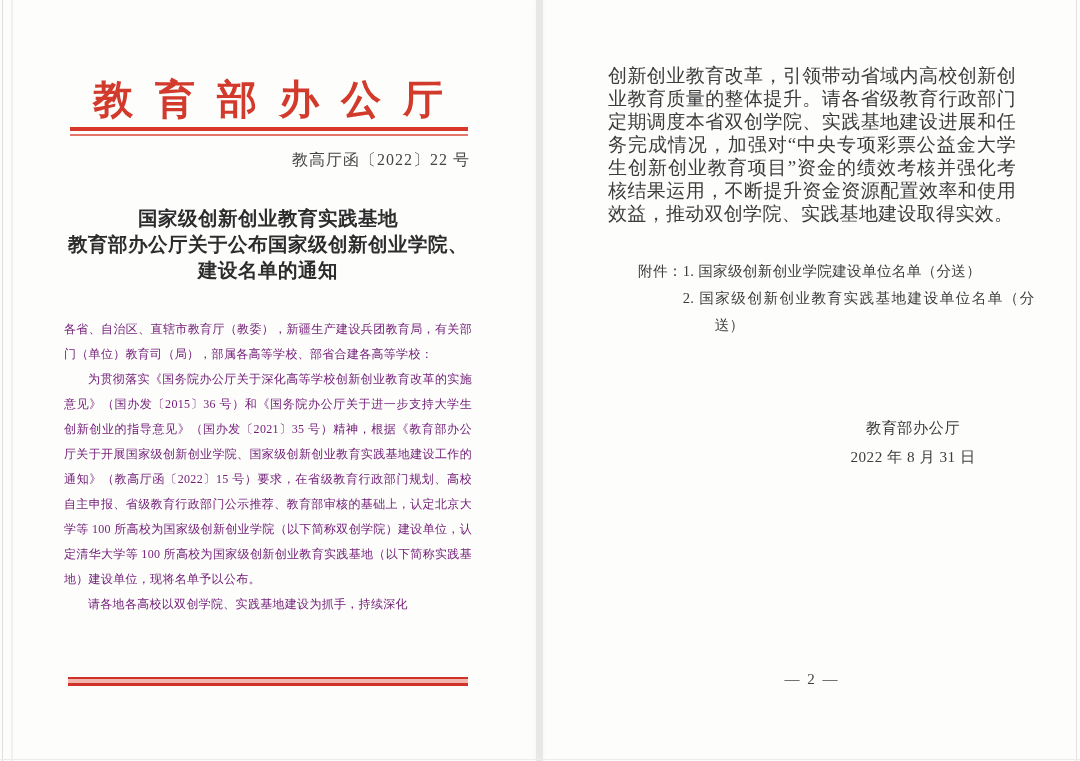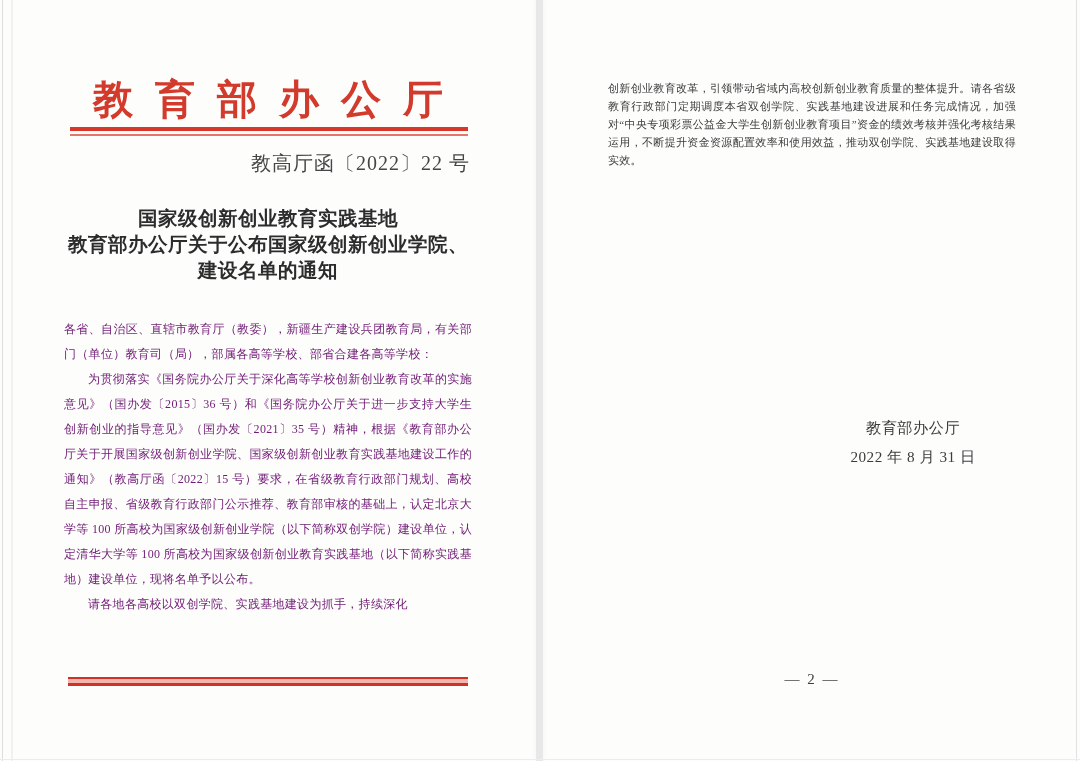--- a/index.html
+++ b/index.html
@@ -35,21 +35,21 @@
     white-space: nowrap;
   }
   .rule-top {
     position: absolute; top: 127px; left: 6px; width: 398px; height: 9px;
     border-top: 4px solid #d8382a;
     border-bottom: 2px solid #e4766b;
   }
   .doc-number {
     position: absolute; top: 150px; left: 0; width: 100%;
     text-align: right; padding-right: 2px;
-    font-size: 20px; color: #454545; letter-spacing: 1px;
+    font-size: 16px; color: #454545; letter-spacing: 1px;
   }
   .doc-title {
     position: absolute; top: 206px; left: 0; width: 100%;
     text-align: center; font-size: 19.5px; font-weight: bold;
     color: #2c2c2c; line-height: 26px; letter-spacing: 0.5px;
   }
   .body-left {
     position: absolute; top: 317px; left: 0; width: 100%;
     font-size: 12px; line-height: 25px; letter-spacing: 0.3px;
     text-align: justify; text-justify: inter-ideograph; color: #701a75;
@@ -57,22 +57,22 @@
   .body-left p.indent { text-indent: 2em; }
   .rule-bottom {
     position: absolute; top: 677px; left: 4px; width: 400px; height: 9px;
     border-top: 2px solid #cf3227;
     border-bottom: 3.5px solid #cf3227;
     background: #f2b6ae;
   }
 
   
   .body-right {
-    position: absolute; top: 79px; left: 0; width: 100%;
-    font-size: 11px; line-height: 18px; letter-spacing: 0.3px;
+    position: absolute; top: 64px; left: 0; width: 100%;
+    font-size: 19px; line-height: 23px; letter-spacing: 0.3px;
     text-align: justify; text-justify: inter-ideograph; color: #3c3c3c;
   }
   .attach-block {
     position: absolute; top: 258px; left: 30px;
     font-size: 14.6px; line-height: 27px; color: #3c3c3c;
     display: flex; align-items: flex-start;
   }
   .attach-label { white-space: nowrap; letter-spacing: 0.3px; }
   .attach-items { width: 352px; }
   .attach-item  { padding-left: 32px; text-indent: -32px;
@@ -119,20 +119,27 @@
 
   <div class="rule-bottom"></div>
 </div>
 
 <div class="page page-right">
 
   <div class="body-right">
     <p>创新创业教育改革，引领带动省域内高校创新创业教育质量的整体提升。请各省级教育行政部门定期调度本省双创学院、实践基地建设进展和任务完成情况，加强对“中央专项彩票公益金大学生创新创业教育项目”资金的绩效考核并强化考核结果运用，不断提升资金资源配置效率和使用效益，推动双创学院、实践基地建设取得实效。</p>
   </div>
 
+  <div class="attach-block">
+    <span class="attach-label">附件：</span>
+    <div class="attach-items">
+      <div class="attach-item">1. 国家级创新创业学院建设单位名单（分送）</div>
+      <div class="attach-item">2. 国家级创新创业教育实践基地建设单位名单（分送）</div>
+    </div>
+  </div>
 
   <div class="signature">
     <div>教育部办公厅</div>
     <div>2022 年 8 月 31 日</div>
   </div>
 
   <div class="page-number">— 2 —</div>
 </div>
 
 </body></html>

